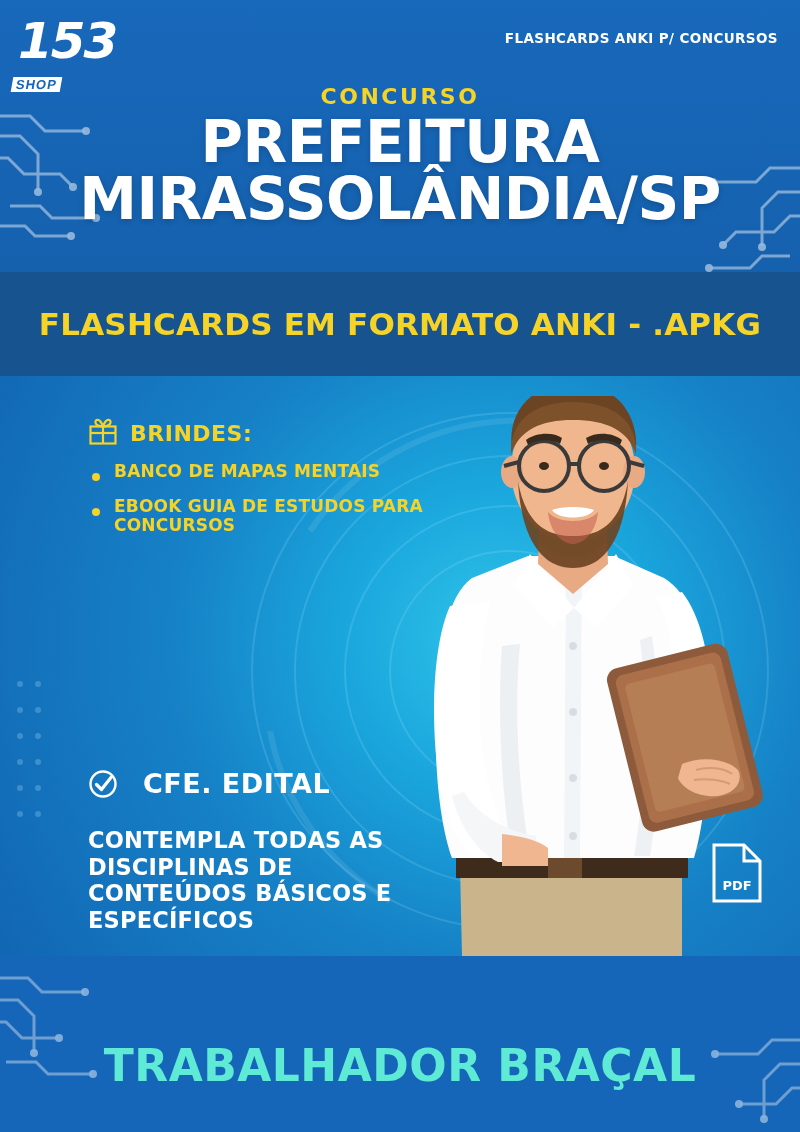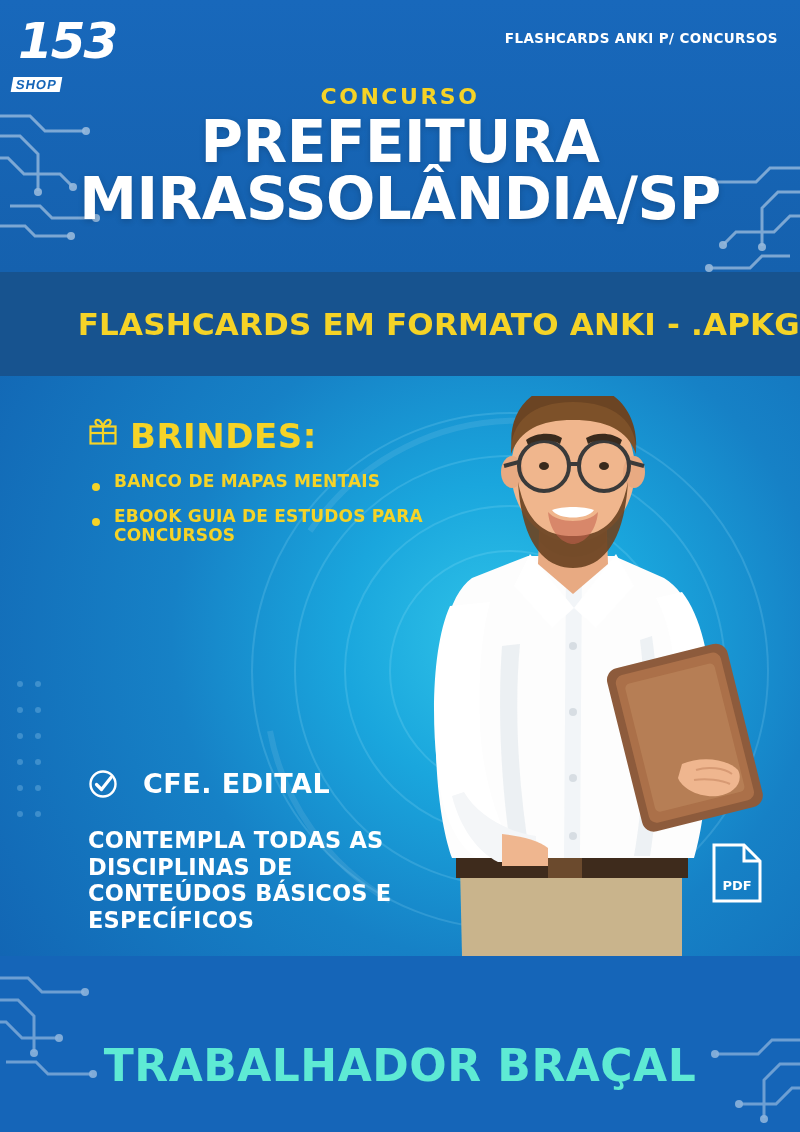--- a/index.html
+++ b/index.html
@@ -112,21 +112,21 @@
 
   
   .band {
     position: absolute;
     top: 272px; left: 0;
     width: 800px;
     height: 104px;
     background: #17538f;
     display: flex;
     align-items: center;
-    justify-content: flex-end;
+    justify-content: center;
   }
   .band-text {
     color: #f5d327;
     font-size: 31px;
     font-weight: 700;
     letter-spacing: 0.2px;
     text-transform: uppercase;
     font-family: "DejaVu Sans", sans-serif;
     text-align: center;
   }
@@ -160,25 +160,25 @@
 
   
   .brindes {
     position: absolute;
     left: 88px;
     top: 40px;
     width: 360px;
   }
   .brindes-head {
     display: flex;
-    align-items: flex-start;
+    align-items: flex-end;
     gap: 12px;
     color: #f5d327;
     font-family: "DejaVu Sans", sans-serif;
-    font-size: 34px;
+    font-size: 22px;
     font-weight: 700;
     letter-spacing: 0.5px;
     text-transform: uppercase;
   }
   .gift-icon { width: 30px; height: 30px; flex: 0 0 30px; }
 
   .brindes-list {
     margin: 16px 0 0 0;
     padding: 0;
     list-style: none;

